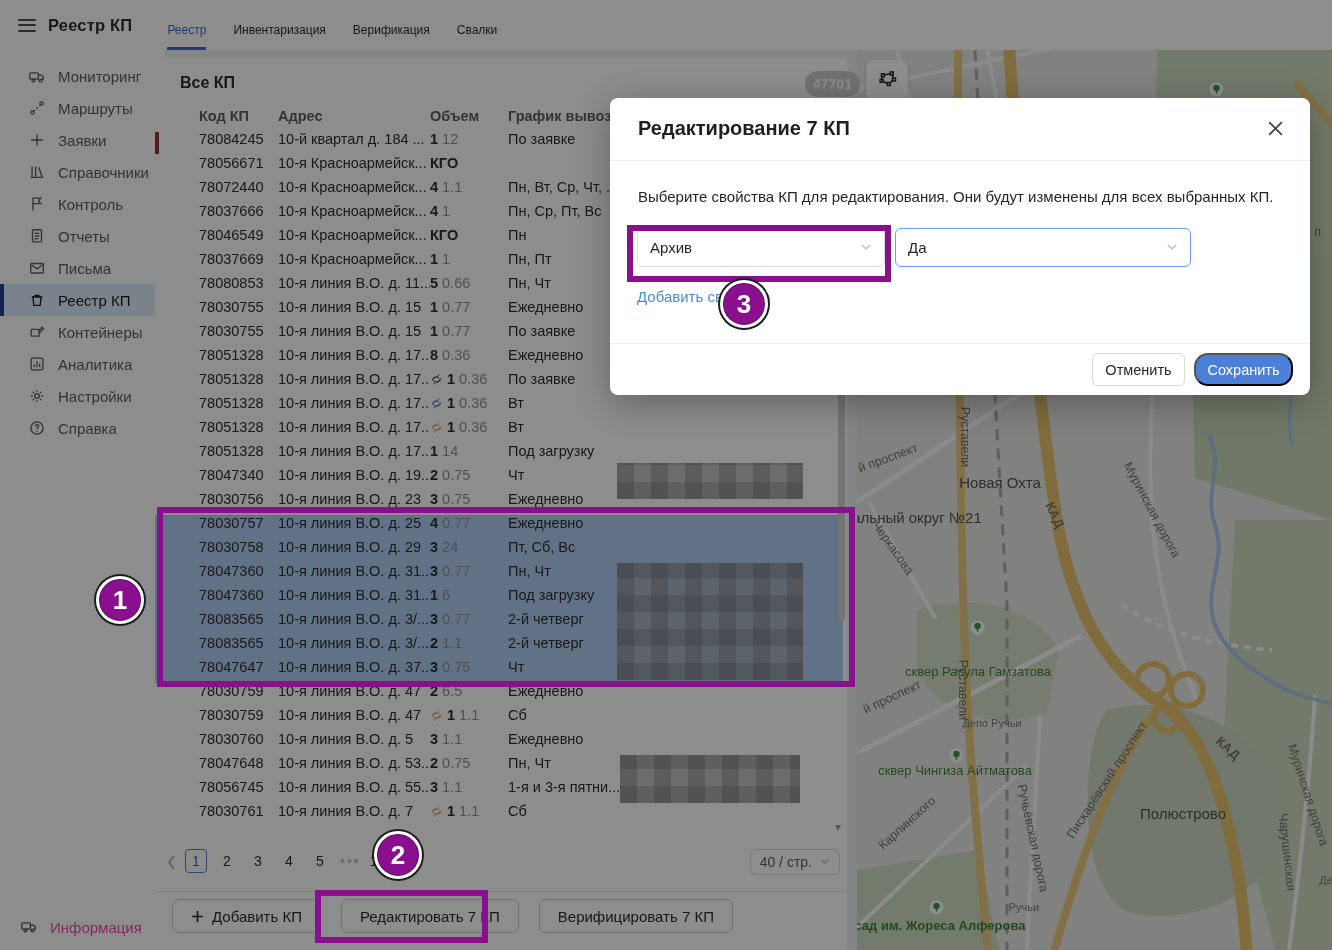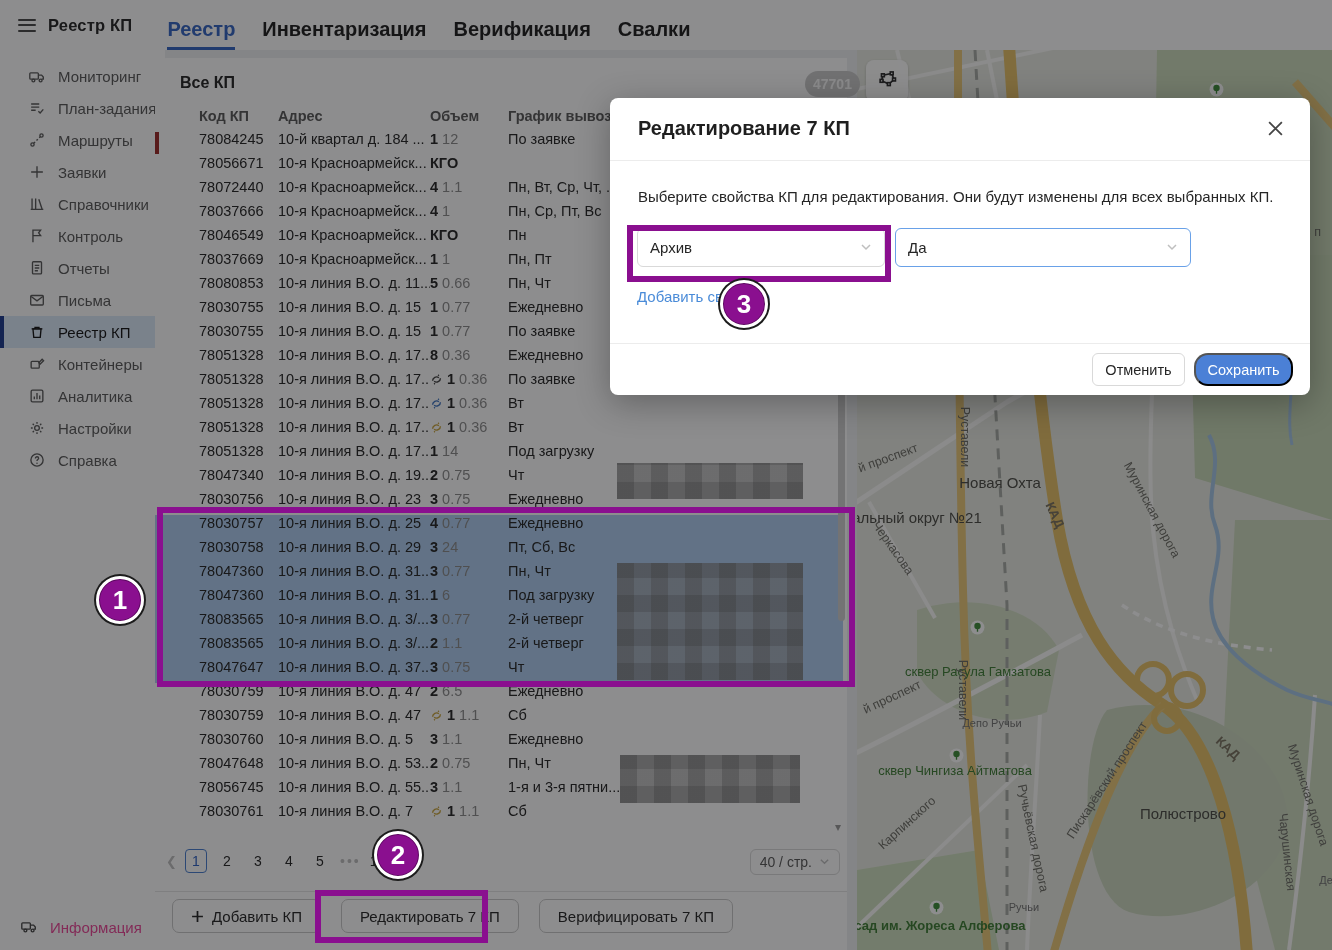--- a/index.html
+++ b/index.html
@@ -6,21 +6,21 @@
   html,body{width:1332px;height:950px;overflow:hidden}
   body{font-family:"Liberation Sans","DejaVu Sans",sans-serif;background:#eef0f2;color:#262626}
   #app{position:relative;width:1332px;height:950px;overflow:hidden}
 
   
   .topbar{position:absolute;left:0;top:0;width:1332px;height:50px;background:#fff;display:flex;align-items:center;z-index:2}
   .burger{width:18px;height:13px;margin-left:18px;display:flex;flex-direction:column;justify-content:space-between;cursor:pointer}
   .burger i{display:block;height:2px;background:#4a4a4a;border-radius:1px}
   .app-title{font-size:16.5px;font-weight:700;margin-left:12px;letter-spacing:.2px}
   .tabs{display:flex;gap:27px;margin-left:35px;height:100%;align-items:center}
-  .tab{font-size:20px;font-weight:700;color:#1f1f1f;height:100%;display:flex;align-items:center;cursor:pointer;border-bottom:3px solid transparent;padding-top:12px}
+  .tab{font-size:12px;font-weight:400;color:#1f1f1f;height:100%;display:flex;align-items:center;cursor:pointer;border-bottom:3px solid transparent;padding-top:12px}
   .tab.active{color:#3566c4;border-bottom-color:#3566c4}
 
   
   .sidebar{position:absolute;left:0;top:50px;width:165px;height:900px;background:#fff;z-index:1}
   .side-item{position:relative;display:flex;align-items:center;height:32px;padding-left:28px;gap:12px;color:#595959;font-size:15px;cursor:pointer}
   .side-item .ic{width:18px;height:18px;display:flex;align-items:center;justify-content:center}
   .side-item svg{stroke:currentColor}
   .side-item.active{background:#dceafa;color:#141414;font-weight:400}
   .side-item.active::before{content:"";position:absolute;left:0;top:0;bottom:0;width:4px;background:#1d3a8f}
   .side-footer{position:absolute;left:0;bottom:12px;width:100%;display:flex;align-items:center;gap:12px;padding-left:20px;color:#ec4899;font-size:15px}
@@ -220,29 +220,20 @@
               <path d="M11.5 9h3.6l1.9 2.2v2.3h-1.9"></path>
               <circle cx="6" cy="15" r="1.6"></circle>
               <circle cx="14" cy="15" r="1.6"></circle>
             </svg>
           </span>
           <span>Мониторинг</span>
         </div>
         <div class="side-item">
           <span class="ic">
             <svg width="18" height="18" viewBox="0 0 20 20" fill="none" stroke-width="1.5" stroke="currentColor">
-              <path d="M3.5 5.5h9M3.5 9h9M3.5 12.5h5"></path>
-              <path d="M11.5 13.5l2 2 3.5-4"></path>
-            </svg>
-          </span>
-          <span>План-задания</span>
-        </div>
-        <div class="side-item">
-          <span class="ic">
-            <svg width="18" height="18" viewBox="0 0 20 20" fill="none" stroke-width="1.5" stroke="currentColor">
               <circle cx="5" cy="15" r="1.8"></circle>
               <circle cx="15" cy="5" r="1.8"></circle>
               <path d="M6.3 13.7C9 11 11 9 13.7 6.3" stroke-dasharray="2.2 2.2"></path>
             </svg>
           </span>
           <span>Маршруты</span>
         </div>
         <div class="side-item">
           <span class="ic">
             <svg width="18" height="18" viewBox="0 0 20 20" fill="none" stroke-width="1.5" stroke="currentColor">

